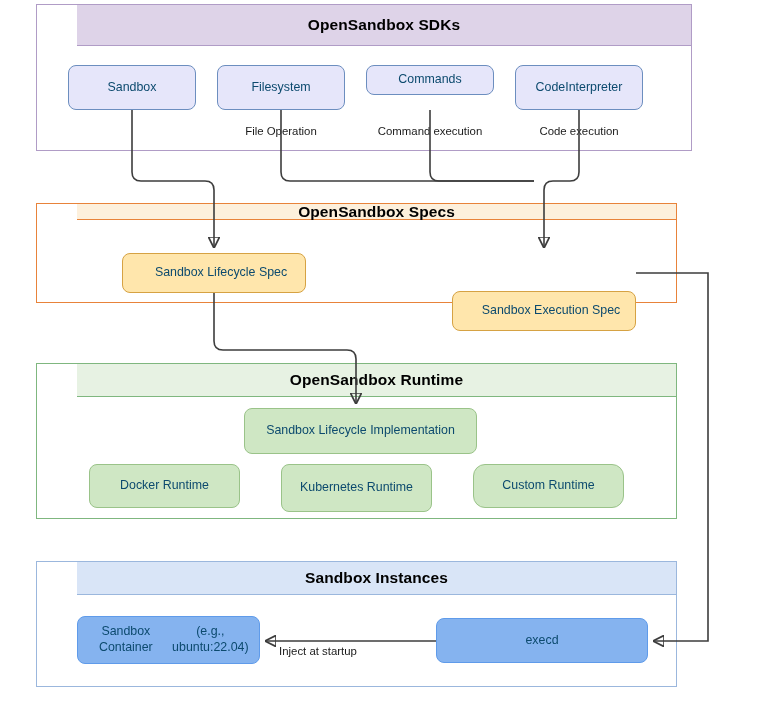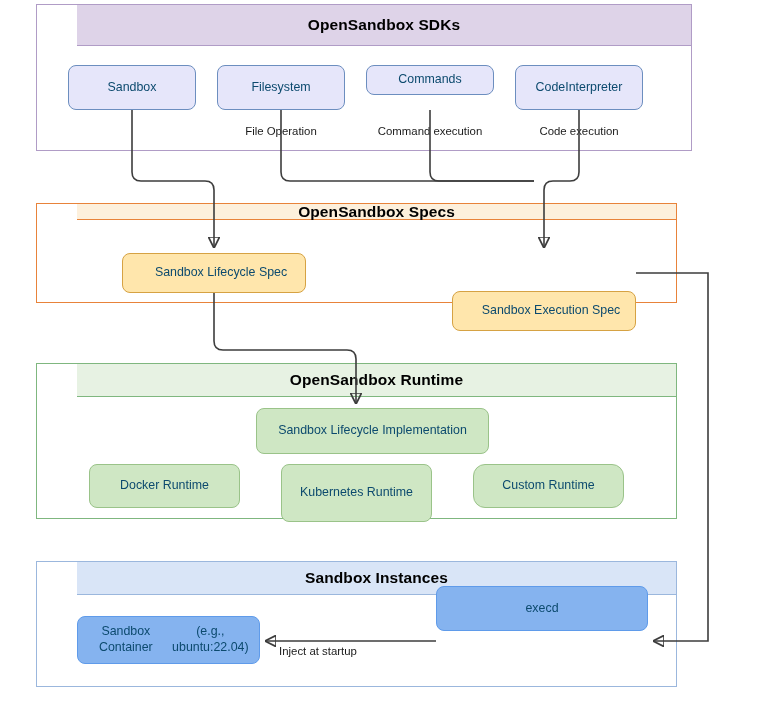--- a/index.html
+++ b/index.html
@@ -121,42 +121,42 @@
     <span>Sandbox Lifecycle Spec</span>
   </div>
   <div class="node spec" style="left:452px; top:253px; width:184px; height:40px;margin-top:38px;">
     <span>Sandbox Execution Spec</span>
   </div>
 
   <div class="panel runtime" style="left:36px; top:363px; width:641px; height:156px;">
     <div class="panel-header" style="height:33px;">OpenSandbox Runtime</div>
   </div>
 
-  <div class="node rt" style="left:256px; top:408px; width:233px; height:46px;">
+  <div class="node rt" style="left:244px; top:408px; width:233px; height:46px;">
     <span>Sandbox Lifecycle Implementation</span>
   </div>
   <div class="node rt" style="left:89px; top:464px; width:151px; height:44px;">
     <span>Docker Runtime</span>
   </div>
-  <div class="node rt" style="left:281px; top:464px; width:151px; height:58px;">
+  <div class="node rt" style="left:281px; top:464px; width:151px; height:48px;">
     <span>Kubernetes Runtime</span>
   </div>
   <div class="node rt" style="left:473px; top:464px; width:151px; height:44px;border-radius:12px;">
     <span>Custom Runtime</span>
   </div>
 
   <div class="panel instances" style="left:36px; top:561px; width:641px; height:126px;">
     <div class="panel-header" style="height:33px;">Sandbox Instances</div>
   </div>
 
   <div class="node inst" style="left:77px; top:616px; width:183px; height:48px; flex-direction:row;">
     <span>Sandbox Container</span>
     <span>(e.g., ubuntu:22.04)</span>
   </div>
-  <div class="node inst" style="left:436px; top:586px; width:212px; height:45px;">
+  <div class="node inst" style="left:436px; top:618px; width:212px; height:45px;">
     <span>execd</span>
   </div>
 
   <div class="edge-label" style="left:238px; top:645px; width:160px;">Inject at startup</div>
 
   <svg id="wires" viewBox="0 0 768 703" xmlns="http://www.w3.org/2000/svg">
     <defs>
       <marker id="arrow" viewBox="0 0 10 10" refX="9" refY="5" markerWidth="7" markerHeight="7" orient="auto-start-reverse">
         <path d="M 0 0 L 10 5 L 0 10 z" fill="#3d3d3d" stroke="none"></path>
       </marker>

